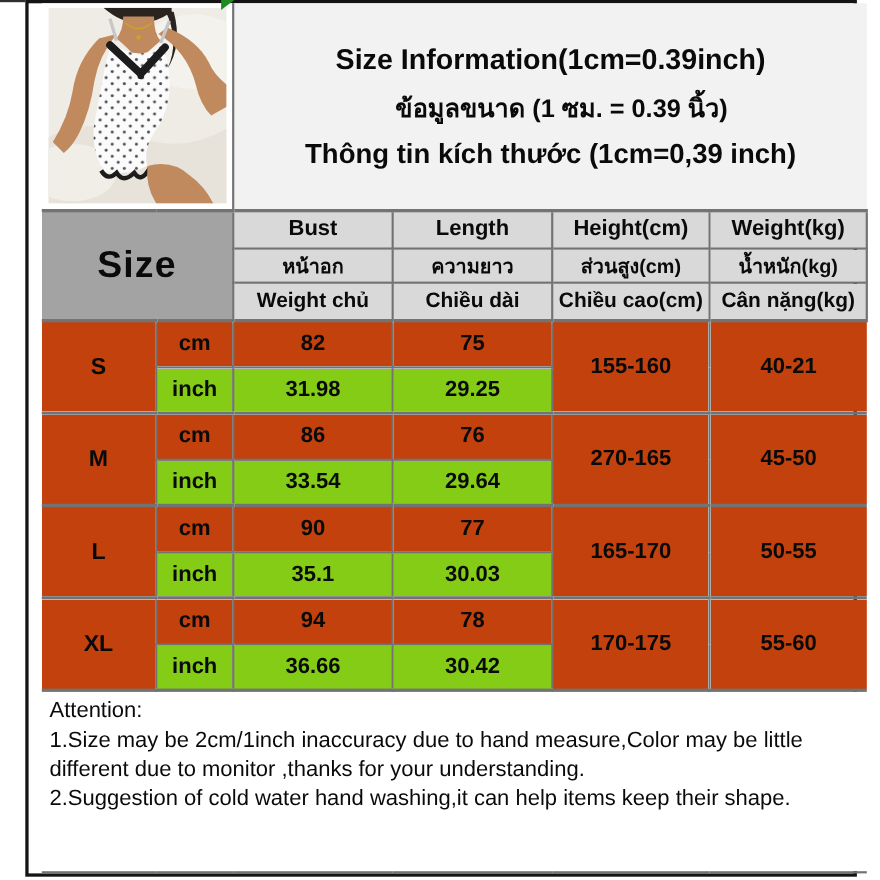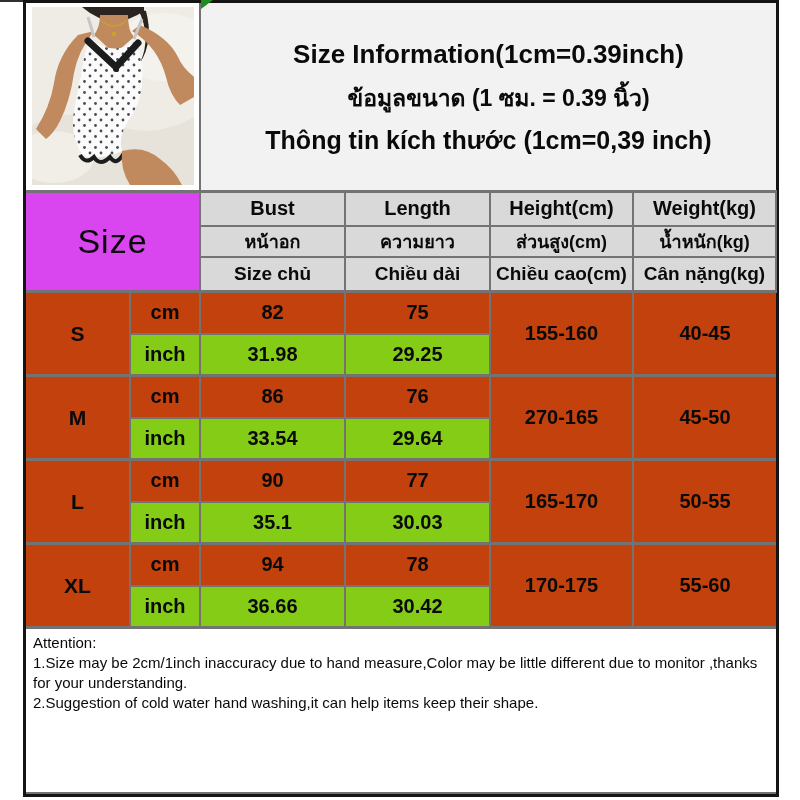--- a/index.html
+++ b/index.html
@@ -6,49 +6,49 @@
   body {
     width:800px; height:800px; background:#ffffff; position:relative;
     font-family:"Liberation Sans","DejaVu Sans",sans-serif; color:#0a0a0a;
     overflow:hidden;
   }
   .top-edge-line { position:absolute; left:0; top:0; width:24px; height:2px; background:#2f2f2f; }
   .frame {
     position:absolute; left:23px; top:0; width:756px; height:797px;
     border:3px solid #141414; box-sizing:border-box; background:#ffffff;
   }
-  table.size-chart { border-collapse:collapse; table-layout:fixed; width:750px; height:791px; }
+  table.size-chart { border-collapse:collapse; table-layout:fixed; width:750px; height:791px;margin-left:12px; }
   td, th { border:2px solid #737373; padding:0; text-align:center; vertical-align:middle; overflow:hidden; }
   tr.photo-row td { border-top:none; border-bottom-width:3px; }
   tr.thick-top td, tr.thick-top th { border-top-width:3px; }
   td.no-left { border-left:none; } td.no-right { border-right:none; }
 
   .photo-cell { background:#ffffff; }
   .photo-wrap { width:162px; height:178px; margin:4px auto 5px auto; }
 
   .title-cell { background:#f2f2f2; }
   .title-l1 { font-size:26px; font-weight:bold; }
   .title-l2 { font-size:23px; font-weight:bold; margin-top:10px;padding-left:20px; }
   .title-l3 { font-size:25px; font-weight:bold; margin-top:10px; }
 
   th { background:#d9d9d9; font-weight:bold; }
   th.h-en { font-size:20px; }
   th.h-th { font-size:18px; }
   th.h-vi { font-size:19px; }
-  td.corner { background:#d946ef; font-size:34px; font-weight:normal; letter-spacing:1px; }
+  td.corner { background:#a3a3a3; font-size:34px; font-weight:bold; letter-spacing:1px; }
   td.size-cell { background:#d9d9d9; font-weight:bold; font-size:21px; }
   td.unit { font-weight:bold; font-size:20px; }
   td.val { font-weight:600; font-size:20px; }
   tr.cm-row td { background:#c2410c; }
   tr.inch-row td { background:#84cc16; }
   td.range { background:#f2f2f2; font-weight:600; font-size:20px; }
 
   td.attention-cell {
     text-align:left; vertical-align:top; background:#ffffff;
-    padding:4px 7px; font-size:15px; line-height:1.33; font-weight:normal;
+    padding:4px 7px; font-size:20px; line-height:1.33; font-weight:normal;
   }
   .attn-note { margin:0; }
 
   .corner-flag {
     position:absolute; left:201px; top:0; width:0; height:0;
     border-top:9px solid #1f8c1f; border-right:12px solid transparent;
   }
 </style>
 </head>
 <body>
@@ -123,33 +123,33 @@
       <th class="h-en">Height(cm)</th>
       <th class="h-en no-right">Weight(kg)</th>
     </tr>
     <tr style="height:19px">
       <th class="h-th">หน้าอก</th>
       <th class="h-th">ความยาว</th>
       <th class="h-th">ส่วนสูง(cm)</th>
       <th class="h-th no-right">น้ำหนัก(kg)</th>
     </tr>
     <tr style="height:35px">
-      <th class="h-vi">Size chủ</th>
+      <th class="h-vi">Weight chủ</th>
       <th class="h-vi">Chiều dài</th>
       <th class="h-vi">Chiều cao(cm)</th>
       <th class="h-vi no-right">Cân nặng(kg)</th>
     </tr>
 
     <tr class="cm-row thick-top" style="height:42px">
       <td class="size-cell no-left" rowspan="2">S</td>
       <td class="unit">cm</td>
       <td class="val">82</td>
       <td class="val">75</td>
       <td class="range" rowspan="2">155-160</td>
-      <td class="range no-right" rowspan="2">40-45</td>
+      <td class="range no-right" rowspan="2">40-21</td>
     </tr>
     <tr class="inch-row" style="height:42px">
       <td class="unit">inch</td>
       <td class="val">31.98</td>
       <td class="val">29.25</td>
     </tr>
 
     <tr class="cm-row thick-top" style="height:42px">
       <td class="size-cell no-left" rowspan="2">M</td>
       <td class="unit">cm</td>

